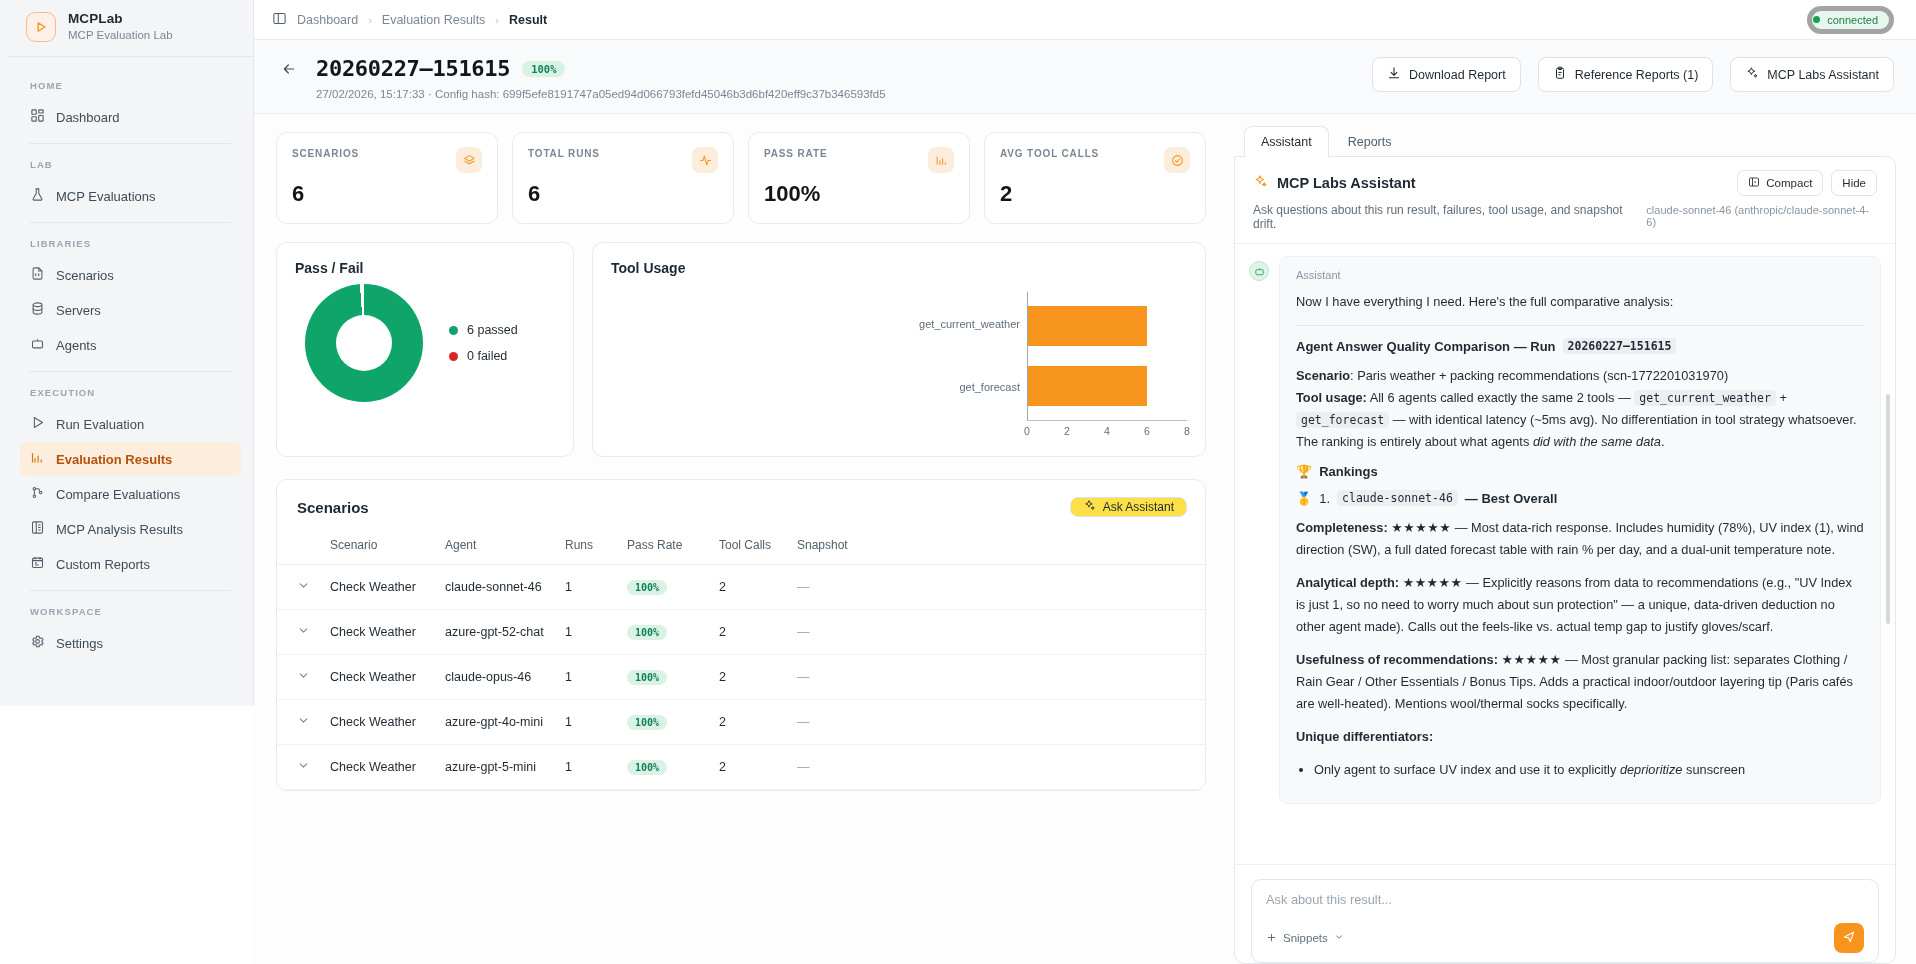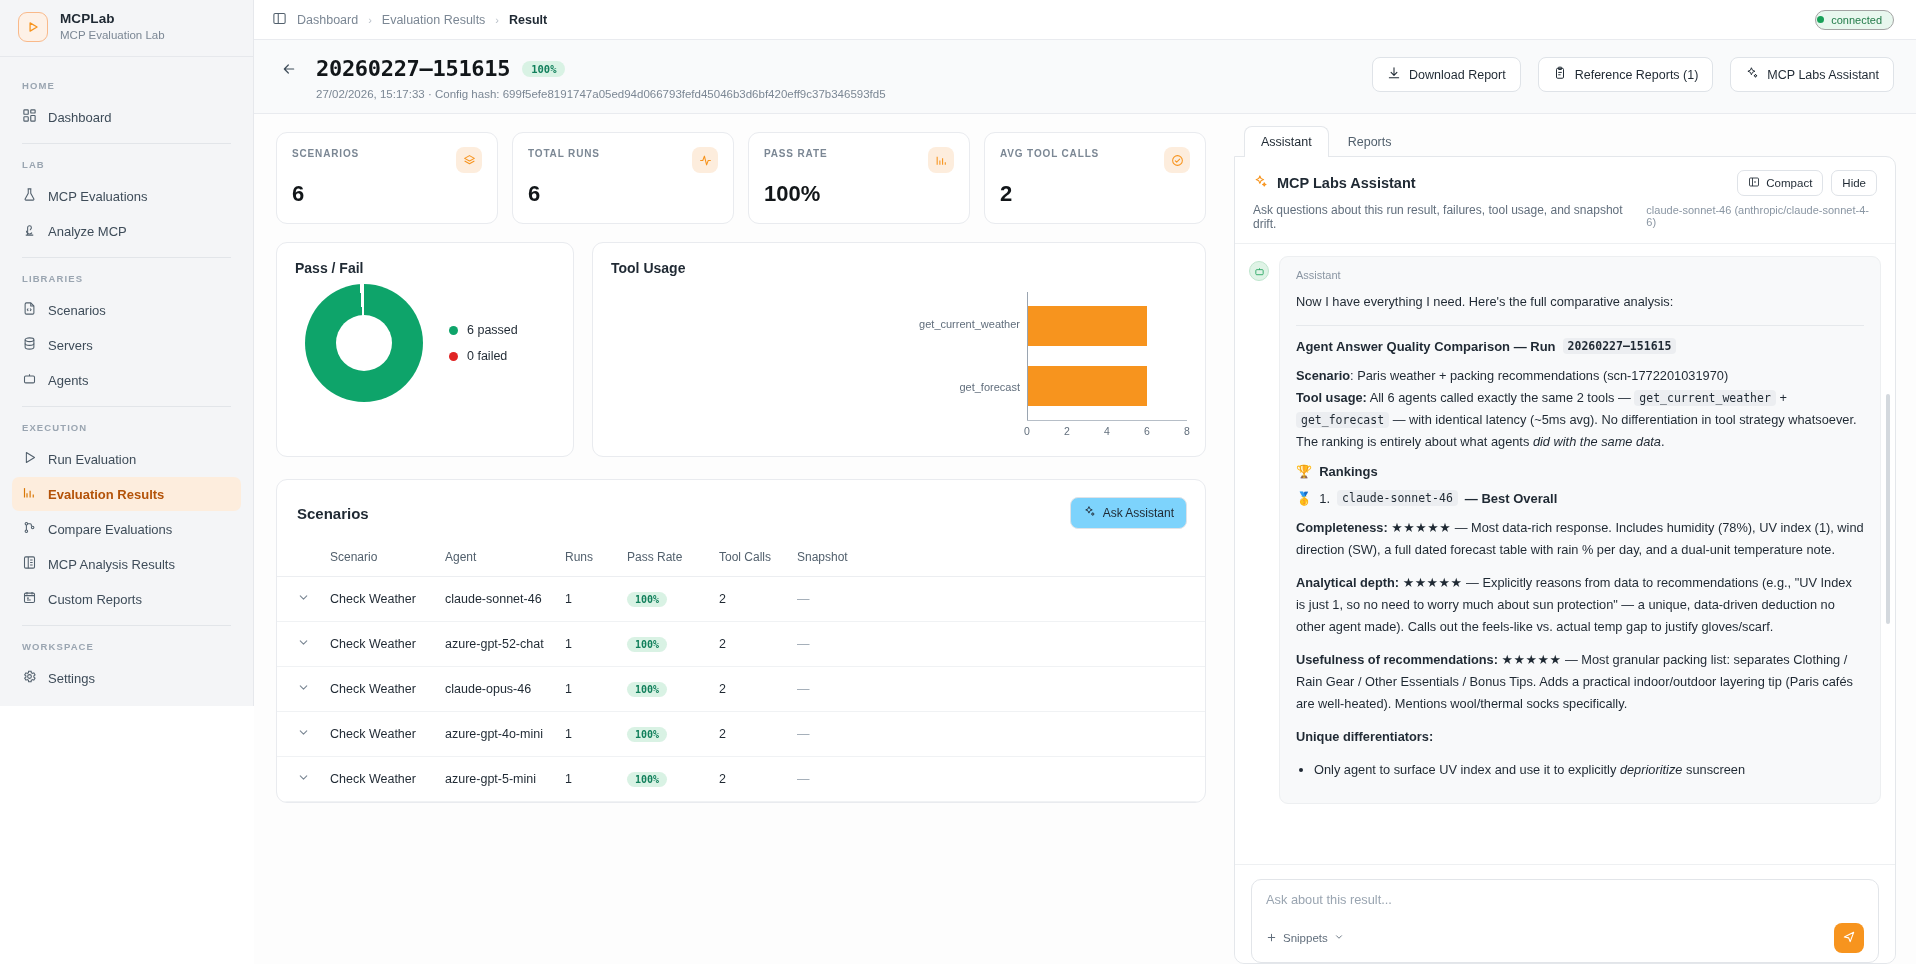--- a/index.html
+++ b/index.html
@@ -9,21 +9,21 @@
     background: #ffffff;
     color: #1f2933;
     overflow: hidden;
   }
   .app { display: flex; width: 1916px; height: 964px; }
 
   
   .sidebar {
     width: 254px; height: 706px; flex: 0 0 254px;
     background: #f4f5f7; border-right: 1px solid #e6e8ec;
-    display: flex; flex-direction: column;
+    display: flex; flex-direction: column; padding-left: 8px;
   }
   .brand {
     display: flex; align-items: center; gap: 12px;
     padding: 16px 16px 18px 18px;
     border-bottom: 1px solid #e6e8ec;
     height: 57px;
   }
   .brand-logo {
     width: 30px; height: 30px; flex: 0 0 30px;
     border: 1.5px solid #f9b98a; border-radius: 9px;
@@ -58,21 +58,21 @@
     border-bottom: 1px solid #e9ebef; background: #fff;
     display: flex; align-items: center; justify-content: space-between;
     padding: 0 22px 0 18px;
   }
   .crumbs { display: flex; align-items: center; gap: 10px; font-size: 12.5px; }
   .crumb { color: #7b8794; cursor: pointer; }
   .crumb.current { color: #1f2933; font-weight: 600; }
   .crumb-sep { color: #b9c0c9; font-size: 11px; }
   .conn-pill {
     display: flex; align-items: center; gap: 7px;
-    background: #e8f7ee; color: #217a48; border: 1px solid #a3a3a3;
+    background: #e8f7ee; color: #217a48; border: 5px solid #a3a3a3;
     border-radius: 999px; padding: 3px 11px 3px 1px; font-size: 11px;
   }
   .dot-green { width: 7px; height: 7px; border-radius: 50%; background: #18a058; }
 
   .page-head {
     background: #f9fafb; border-bottom: 1px solid #e9ebef;
     padding: 14px 22px 13px 22px;
     display: flex; align-items: flex-start; justify-content: space-between;
   }
   .ph-left { display: flex; align-items: flex-start; gap: 14px; padding-top: 2px; }
@@ -162,22 +162,22 @@
 
   
   .scen-card { background: #fff; border: 1px solid #e9ebef; border-radius: 11px; overflow: hidden; }
   .scen-head {
     display: flex; align-items: center; justify-content: space-between;
     padding: 17px 18px 15px 20px;
   }
   .scen-title { font-size: 15px; font-weight: bold; color: #1f2933; }
   .btn-sm {
     display: flex; align-items: center; gap: 7px;
-    background: #7dd3fc; border: 1px solid #dfe3e8; border-radius: 8px;
-    padding: 7px 12px; font-size: 12px; color: #1f2933; cursor: pointer; font-family: inherit;
+    background: #fde047; border: 1px solid #dfe3e8; border-radius: 8px;
+    padding: 1px 12px; font-size: 12px; color: #1f2933; cursor: pointer; font-family: inherit;
   }
   table { width: 100%; border-collapse: collapse; }
   thead th {
     text-align: left; font-size: 12px; font-weight: normal; color: #52606d;
     padding: 6px 10px 12px 10px; border-bottom: 1px solid #eceef1;
   }
   tbody td {
     font-size: 12.5px; color: #1f2933; padding: 14px 10px;
     border-bottom: 1px solid #f0f2f4;
   }
@@ -299,27 +299,20 @@
       </div>
       <div class="nav-divider"></div>
 
       <div class="nav-section">
         <div class="nav-head">LAB</div>
         <div class="nav-item">
           <span><svg width="15" height="15" viewBox="0 0 24 24" fill="none" stroke-width="1.7">
                 <path d="M9 3h6M10 3v7L5 19a1.5 1.5 0 001.3 2h11.4A1.5 1.5 0 0019 19l-5-9V3"></path>
               </svg></span>
           <span>MCP Evaluations</span>
-        </div>
-        <div class="nav-item">
-          <span><svg width="15" height="15" viewBox="0 0 24 24" fill="none" stroke-width="1.7">
-                <path d="M6 21h12M9 21V9a3 3 0 013-3 3 3 0 013 3c0 2-2 3-2 4"></path>
-                <path d="M7 14a5 5 0 009 3"></path>
-              </svg></span>
-          <span>Analyze MCP</span>
         </div>
       </div>
       <div class="nav-divider"></div>
 
       <div class="nav-section">
         <div class="nav-head">LIBRARIES</div>
         <div class="nav-item">
           <span><svg width="15" height="15" viewBox="0 0 24 24" fill="none" stroke-width="1.7">
                 <path d="M14 3H7a2 2 0 00-2 2v14a2 2 0 002 2h10a2 2 0 002-2V8z"></path>
                 <path d="M14 3v5h5"></path>

